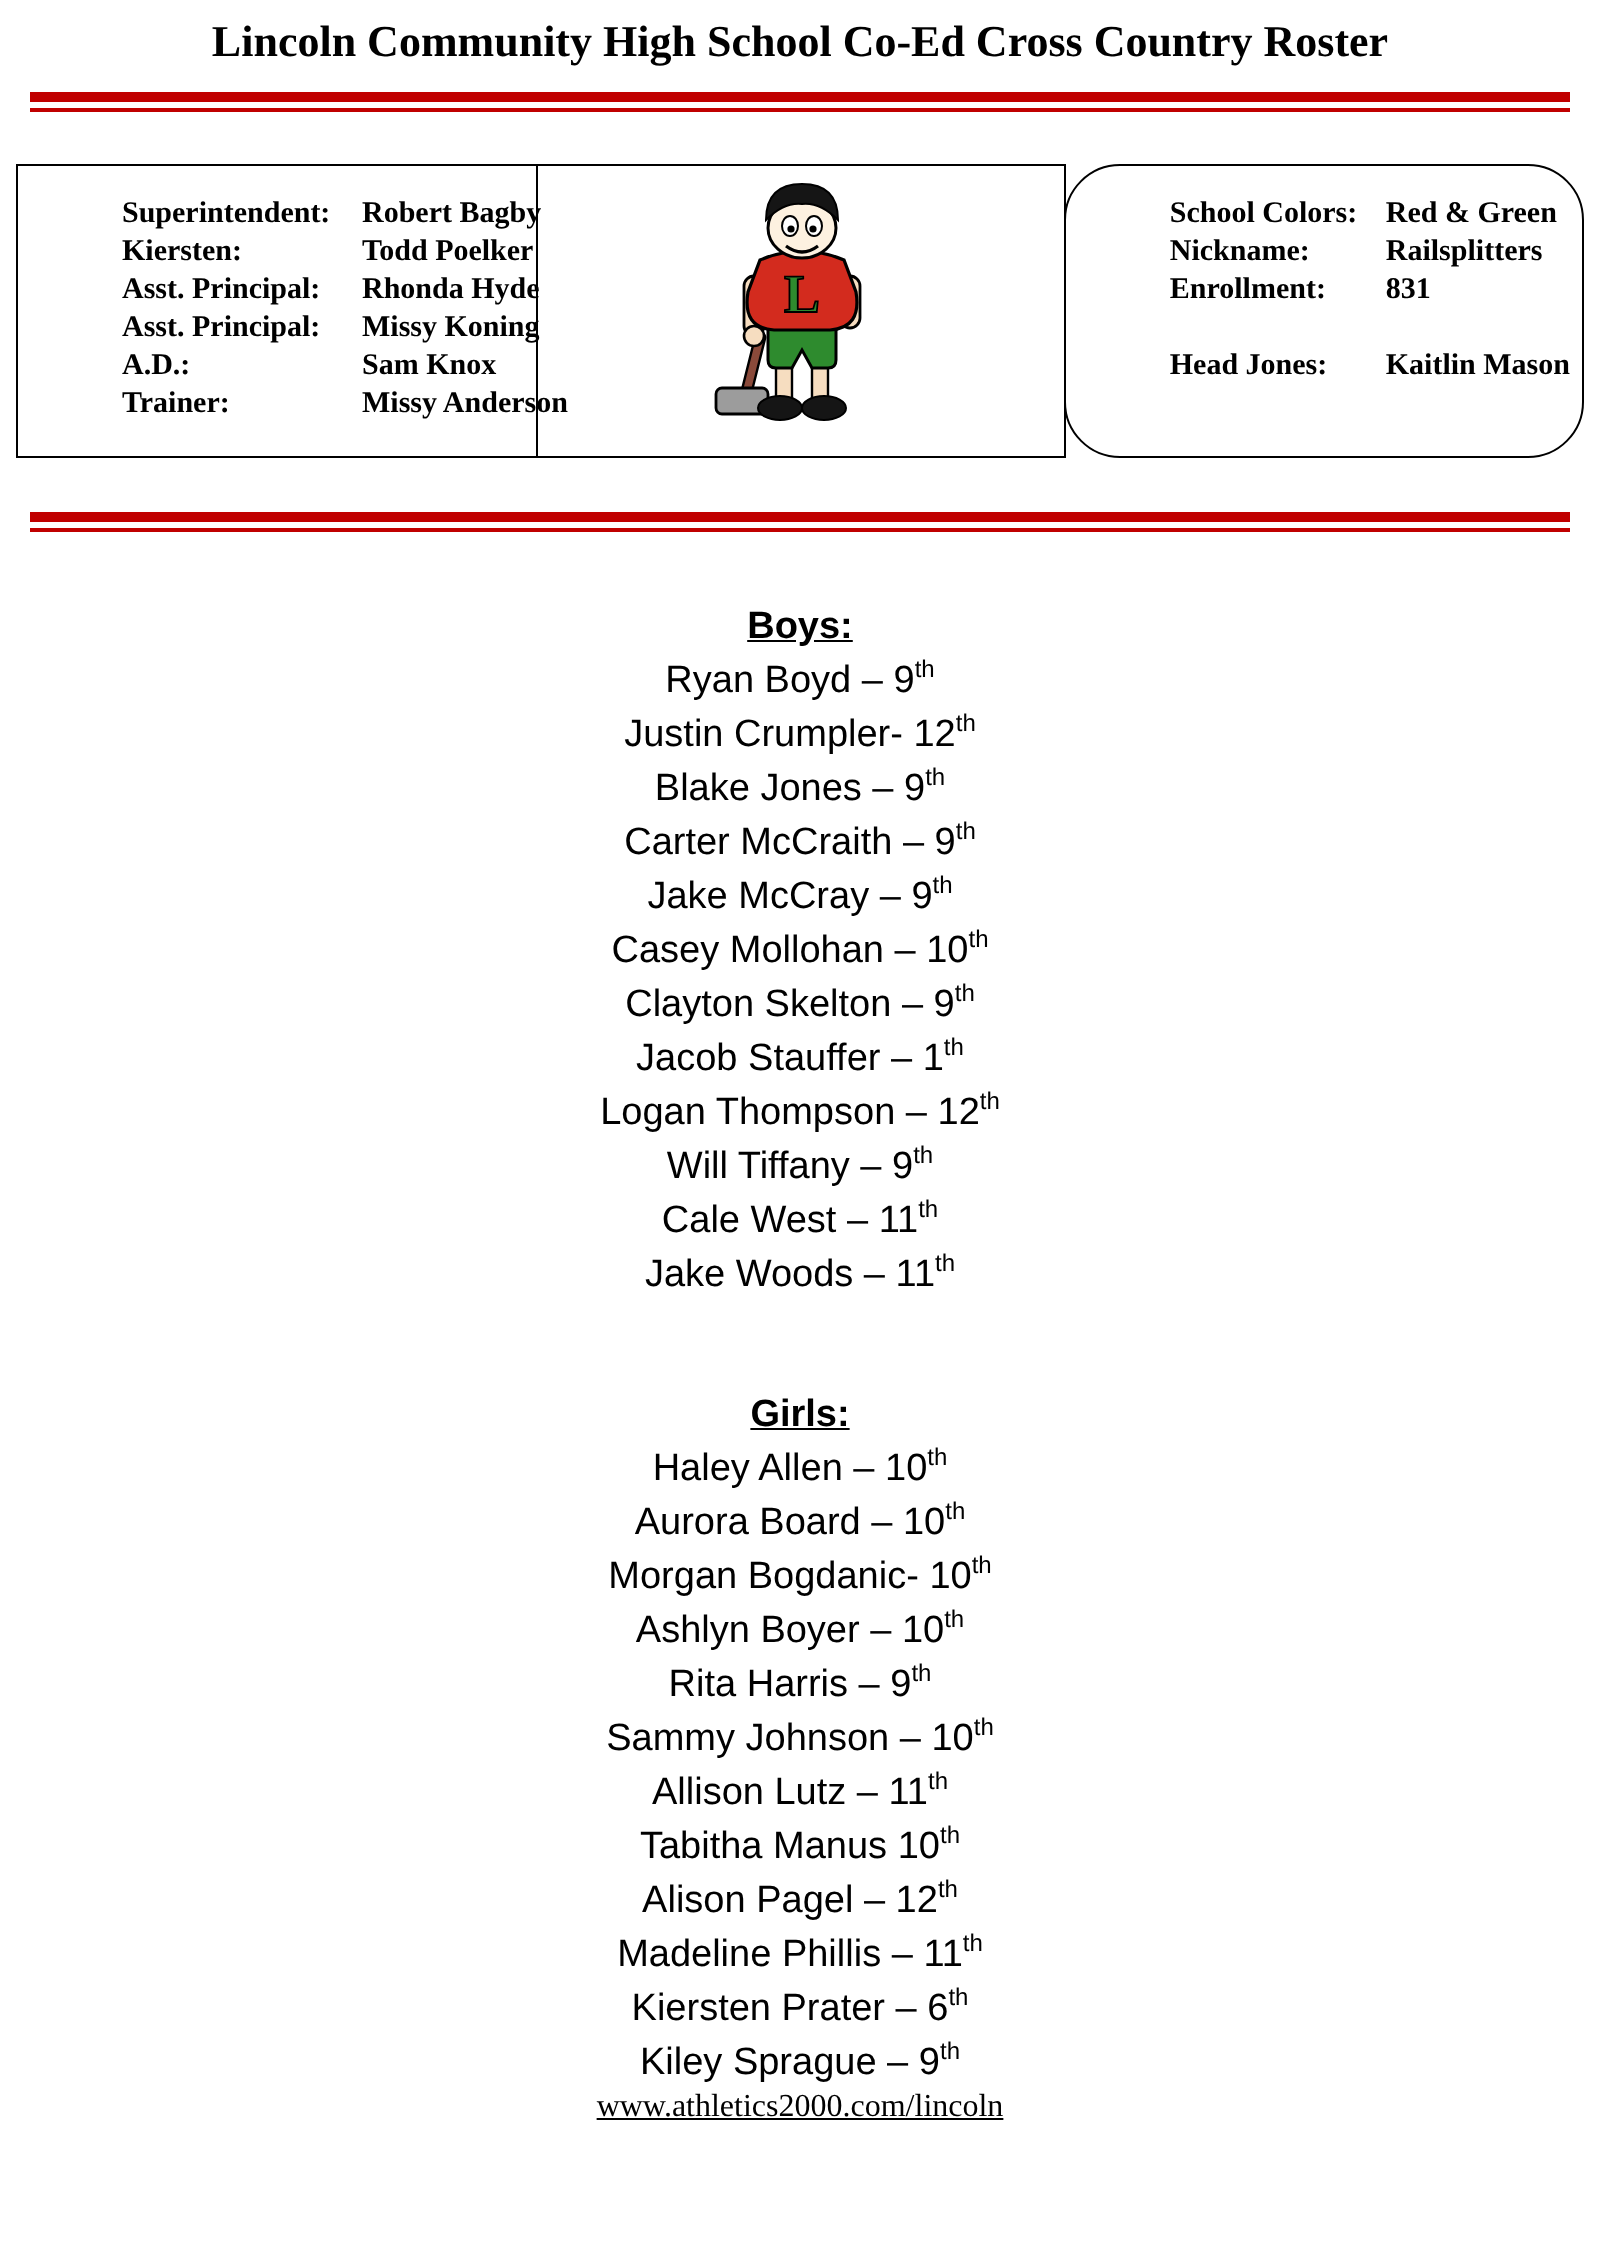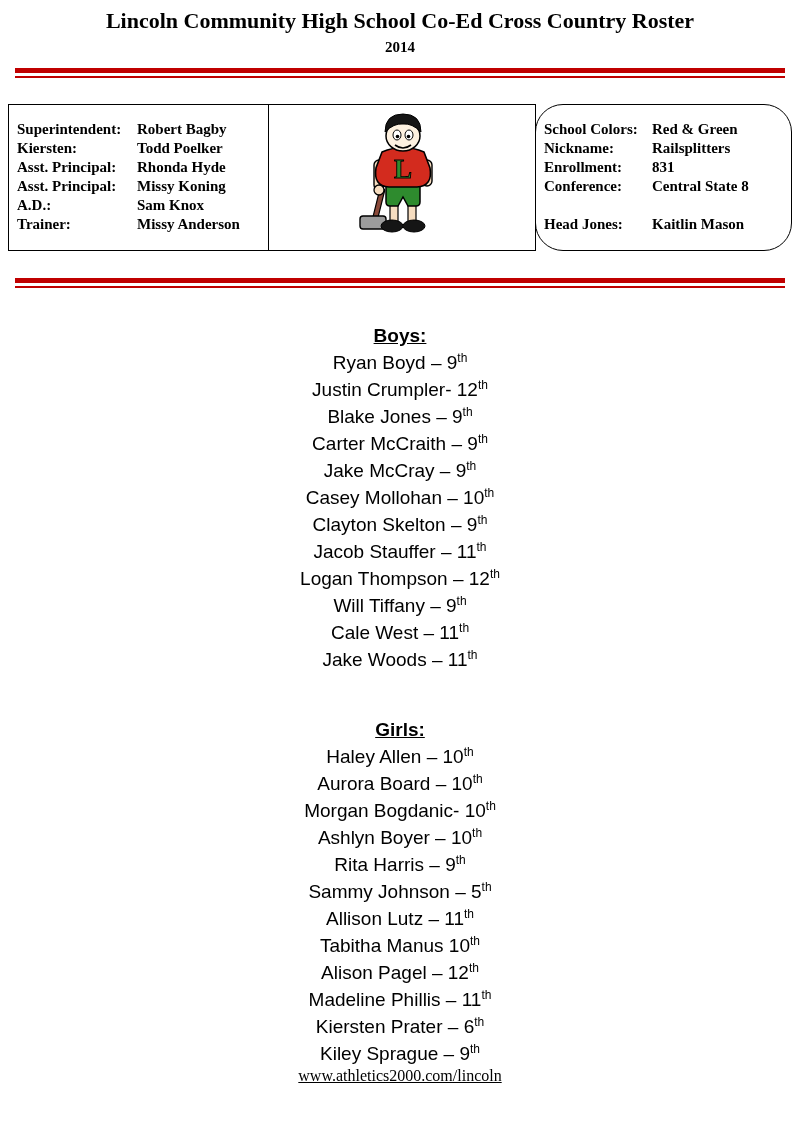--- a/index.html
+++ b/index.html
@@ -44,20 +44,21 @@
     width:268px;margin-left:-1px;
     display:flex;align-items:flex-start;justify-content:center;
     padding-top:3px;
   }
   .box.right{flex:1;margin-left:-1px;padding:15px 6px 0 8px;border-radius:28px;}
   .info-row{
     display:flex;
     font-weight:bold;font-size:15px;line-height:19px;
     min-height:19px;
     white-space:nowrap;
+    margin-left:44px;
   }
   .box.left .info-label{width:120px;flex:0 0 120px;}
   .box.right .info-label{width:108px;flex:0 0 108px;}
   .roster{
     text-align:center;
     margin-top:34px;
   }
   .roster-section + .roster-section{margin-top:43px;}
   .roster-heading{
     font-family:"Liberation Sans", sans-serif;
@@ -76,21 +77,20 @@
   .footer a{
     color:#000;text-decoration:underline;cursor:pointer;
   }
 </style>
 </head>
 <body>
 
 <div class="page">
 
   <h1 class="title">Lincoln Community High School Co-Ed Cross Country Roster</h1>
-  <div class="year">2014</div>
 
   <div class="rule top"></div>
 
   <div class="info-strip">
     <div class="box left" id="staff-box">
         <div class="info-row">
           <span class="info-label">Superintendent:</span>
           <span class="info-value">Robert Bagby</span>
         </div>
         <div class="info-row">
@@ -155,24 +155,20 @@
           <span class="info-label">School Colors:</span>
           <span class="info-value">Red &amp; Green</span>
         </div>
         <div class="info-row">
           <span class="info-label">Nickname:</span>
           <span class="info-value">Railsplitters</span>
         </div>
         <div class="info-row">
           <span class="info-label">Enrollment:</span>
           <span class="info-value">831</span>
-        </div>
-        <div class="info-row">
-          <span class="info-label">Conference:</span>
-          <span class="info-value">Central State 8</span>
         </div>
         <div class="info-row">
           <span class="info-label"></span>
           <span class="info-value"></span>
         </div>
         <div class="info-row">
           <span class="info-label">Head Jones:</span>
           <span class="info-value">Kaitlin Mason</span>
         </div>
       </div>
@@ -183,34 +179,34 @@
   <div class="roster" id="roster">
       <section class="roster-section">
         <div class="roster-heading"><span>Boys:</span></div>
         <div class="athlete"><span>Ryan Boyd – 9</span><sup>th</sup></div>
         <div class="athlete"><span>Justin Crumpler- 12</span><sup>th</sup></div>
         <div class="athlete"><span>Blake Jones – 9</span><sup>th</sup></div>
         <div class="athlete"><span>Carter McCraith – 9</span><sup>th</sup></div>
         <div class="athlete"><span>Jake McCray – 9</span><sup>th</sup></div>
         <div class="athlete"><span>Casey Mollohan – 10</span><sup>th</sup></div>
         <div class="athlete"><span>Clayton Skelton – 9</span><sup>th</sup></div>
-        <div class="athlete"><span>Jacob Stauffer – 11</span><sup>th</sup></div>
+        <div class="athlete"><span>Jacob Stauffer – 1</span><sup>th</sup></div>
         <div class="athlete"><span>Logan Thompson – 12</span><sup>th</sup></div>
         <div class="athlete"><span>Will Tiffany – 9</span><sup>th</sup></div>
         <div class="athlete"><span>Cale West – 11</span><sup>th</sup></div>
         <div class="athlete"><span>Jake Woods – 11</span><sup>th</sup></div>
       </section>
       <section class="roster-section">
         <div class="roster-heading"><span>Girls:</span></div>
         <div class="athlete"><span>Haley Allen – 10</span><sup>th</sup></div>
         <div class="athlete"><span>Aurora Board – 10</span><sup>th</sup></div>
         <div class="athlete"><span>Morgan Bogdanic- 10</span><sup>th</sup></div>
         <div class="athlete"><span>Ashlyn Boyer – 10</span><sup>th</sup></div>
         <div class="athlete"><span>Rita Harris – 9</span><sup>th</sup></div>
-        <div class="athlete"><span>Sammy Johnson – 5</span><sup>th</sup></div>
+        <div class="athlete"><span>Sammy Johnson – 10</span><sup>th</sup></div>
         <div class="athlete"><span>Allison Lutz – 11</span><sup>th</sup></div>
         <div class="athlete"><span>Tabitha Manus 10</span><sup>th</sup></div>
         <div class="athlete"><span>Alison Pagel – 12</span><sup>th</sup></div>
         <div class="athlete"><span>Madeline Phillis – 11</span><sup>th</sup></div>
         <div class="athlete"><span>Kiersten Prater – 6</span><sup>th</sup></div>
         <div class="athlete"><span>Kiley Sprague – 9</span><sup>th</sup></div>
       </section>
     </div>
 
   <div class="footer">

